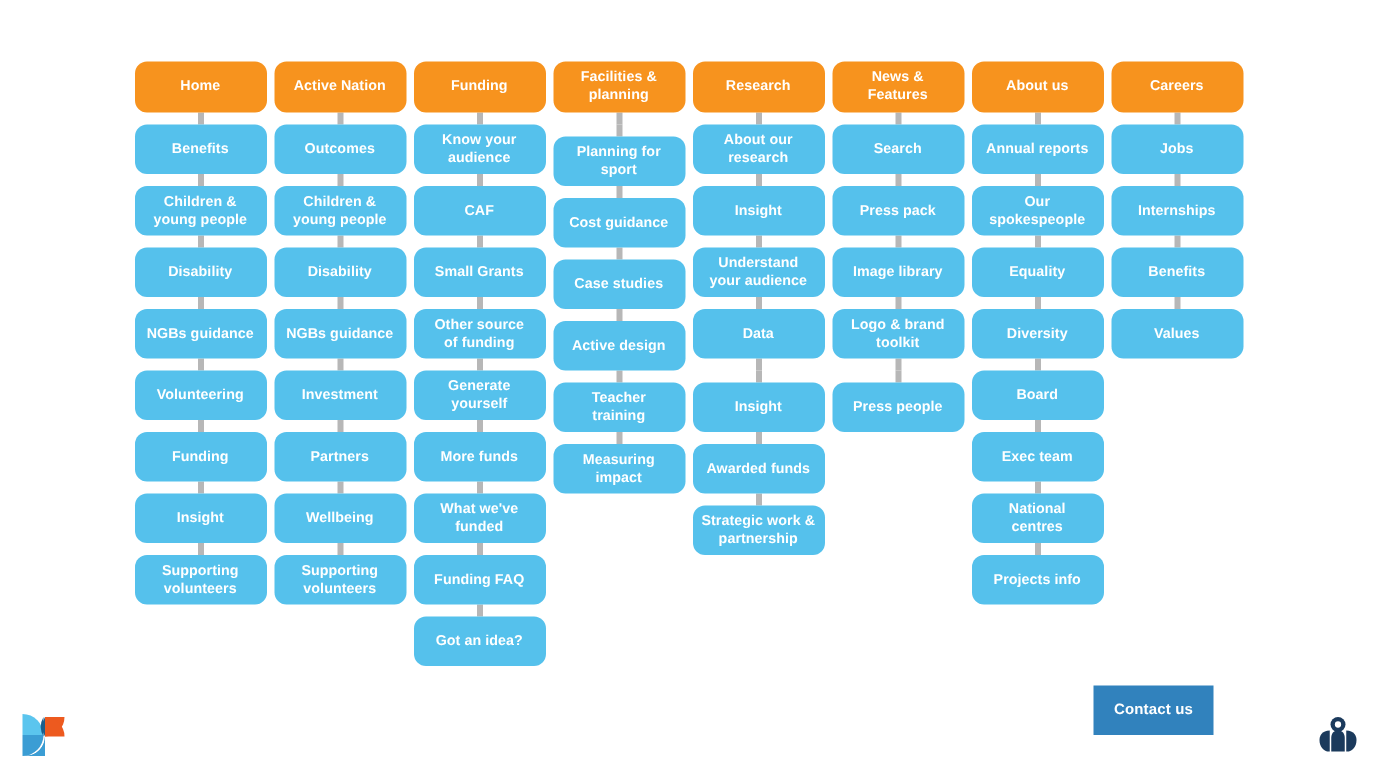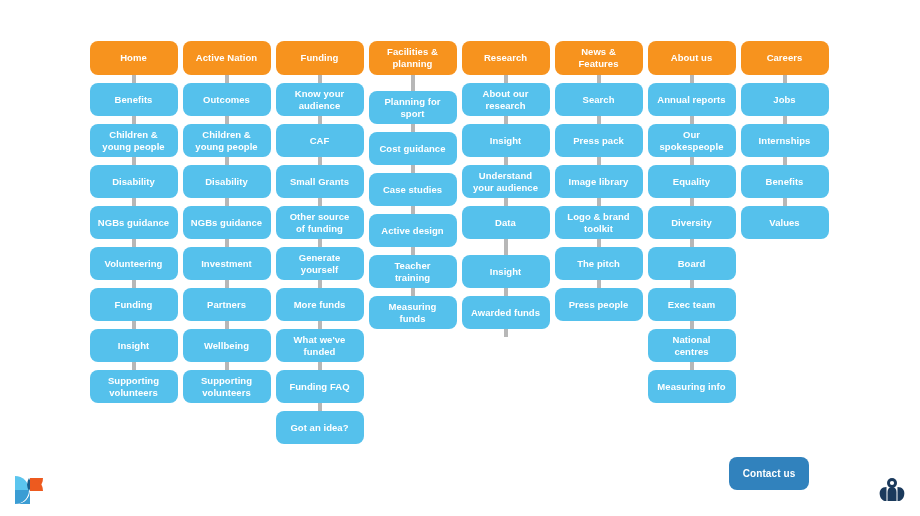--- a/index.html
+++ b/index.html
@@ -88,21 +88,21 @@
     white-space: pre-line;
   }
 
   
   .contact-btn {
     position: absolute;
     left: 729px;
     top: 457px;
     width: 80px;
     height: 33px;
-    border-radius: 8px;
+    border-radius: 0;
     background: #3182bd;
     color: #ffffff;
     font-size: 10px;
     font-weight: bold;
     display: flex;
     align-items: center;
     justify-content: center;
     border: none;
     font-family: "Liberation Sans", sans-serif;
     cursor: pointer;
@@ -347,21 +347,21 @@
         <div class="node-wrap">
           <div class="node child">
             <span class="node-label">Teacher
 training</span>
           </div>
         </div>
         <div class="connector"></div>
         <div class="node-wrap">
           <div class="node child">
             <span class="node-label">Measuring
-funds</span>
+impact</span>
           </div>
         </div>
       </div>
       <div class="column">
         <div class="node-wrap">
           <div class="node root">
             <span class="node-label">Research</span>
           </div>
         </div>
         <div class="connector"></div>
@@ -397,20 +397,26 @@
             <span class="node-label">Insight</span>
           </div>
         </div>
         <div class="connector"></div>
         <div class="node-wrap">
           <div class="node child">
             <span class="node-label">Awarded funds</span>
           </div>
         </div>
         <div class="connector"></div>
+        <div class="node-wrap">
+          <div class="node child">
+            <span class="node-label">Strategic work &amp;
+partnership</span>
+          </div>
+        </div>
       </div>
       <div class="column">
         <div class="node-wrap">
           <div class="node root">
             <span class="node-label">News &amp;
 Features</span>
           </div>
         </div>
         <div class="connector"></div>
         <div class="node-wrap">
@@ -431,25 +437,20 @@
           </div>
         </div>
         <div class="connector"></div>
         <div class="node-wrap">
           <div class="node child">
             <span class="node-label">Logo &amp; brand
 toolkit</span>
           </div>
         </div>
         <div class="connector"></div>
-        <div class="node-wrap">
-          <div class="node child">
-            <span class="node-label">The pitch</span>
-          </div>
-        </div>
         <div class="connector"></div>
         <div class="node-wrap">
           <div class="node child">
             <span class="node-label">Press people</span>
           </div>
         </div>
       </div>
       <div class="column">
         <div class="node-wrap">
           <div class="node root">
@@ -496,21 +497,21 @@
         <div class="connector"></div>
         <div class="node-wrap">
           <div class="node child">
             <span class="node-label">National
 centres</span>
           </div>
         </div>
         <div class="connector"></div>
         <div class="node-wrap">
           <div class="node child">
-            <span class="node-label">Measuring info</span>
+            <span class="node-label">Projects info</span>
           </div>
         </div>
       </div>
       <div class="column">
         <div class="node-wrap">
           <div class="node root">
             <span class="node-label">Careers</span>
           </div>
         </div>
         <div class="connector"></div>

